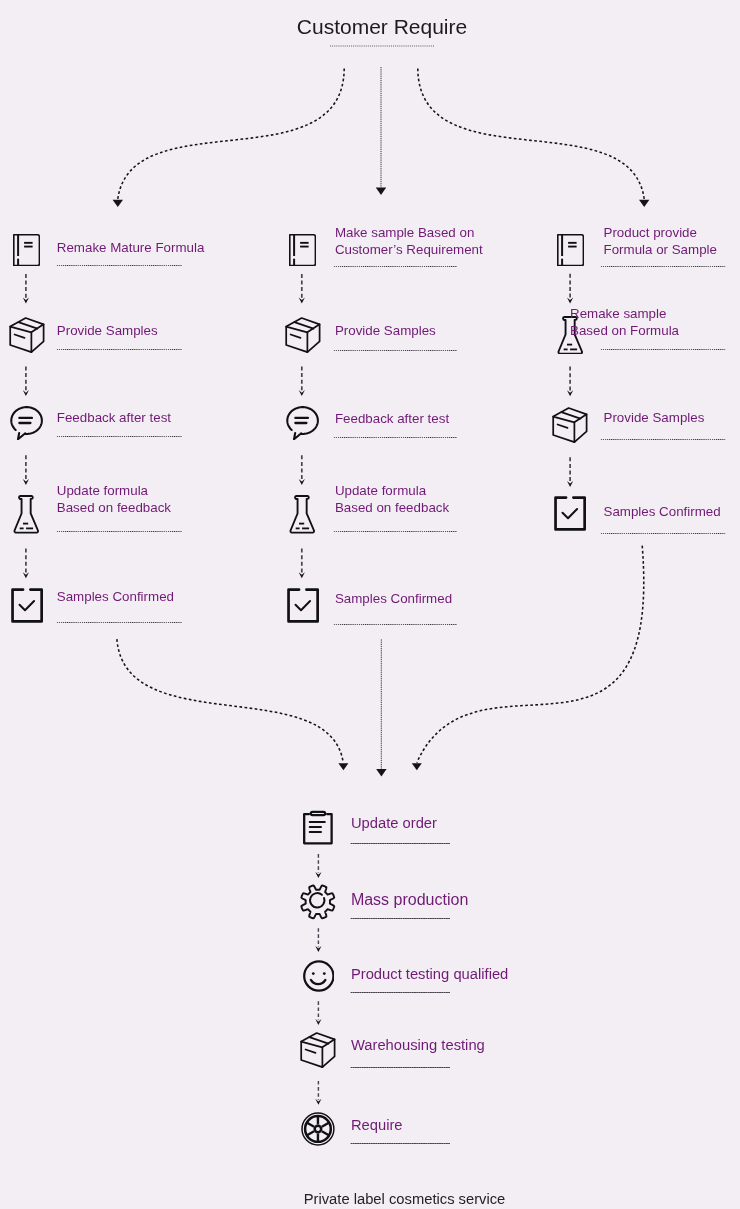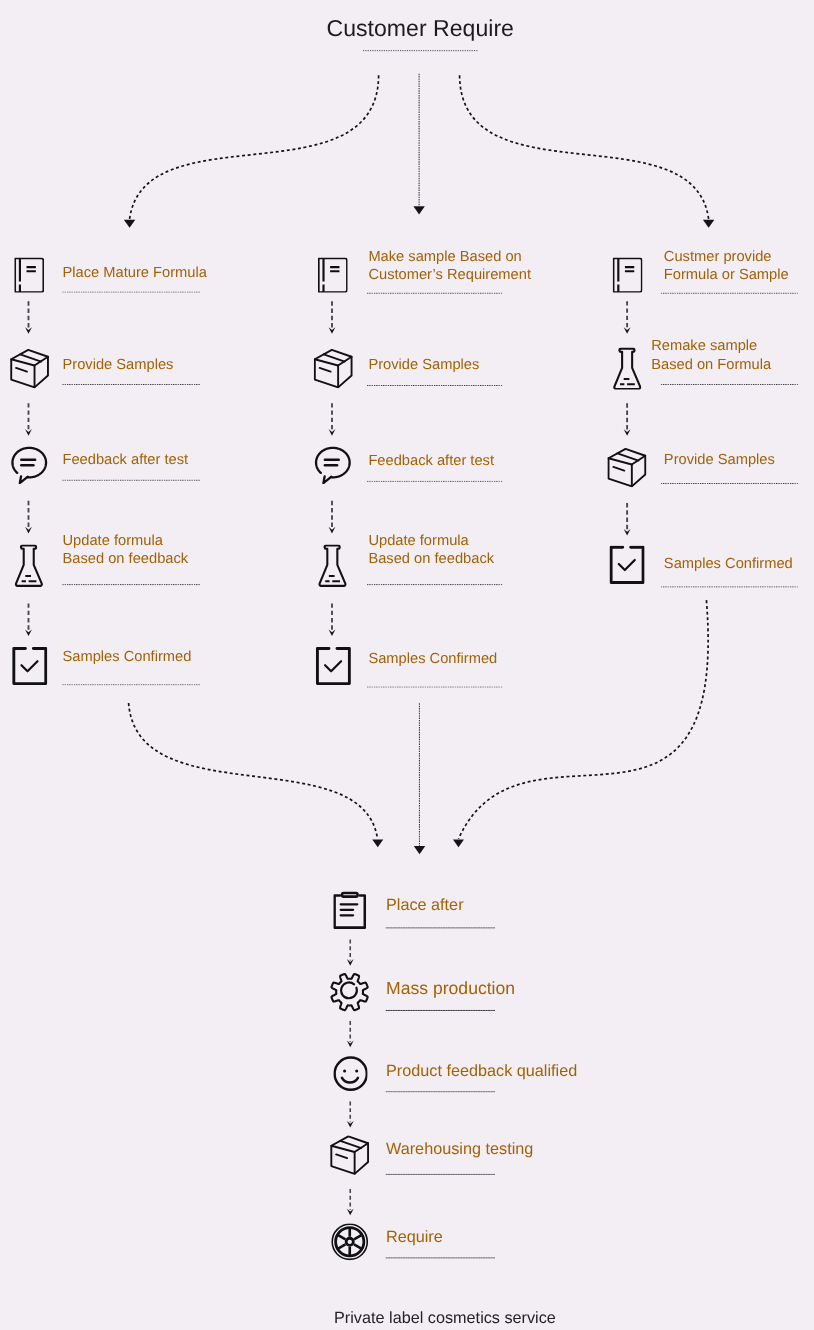--- a/index.html
+++ b/index.html
@@ -7,21 +7,21 @@
   html,body{margin:0;padding:0;}
   body{width:740px;height:1209px;background:#f3eef4;font-family:"Liberation Sans",sans-serif;overflow:hidden;
        -webkit-font-smoothing:antialiased;}
   .stage{position:relative;width:740px;height:1209px;}
   svg.layer{position:absolute;left:0;top:0;width:740px;height:1209px;}
   .title{position:absolute;left:0;top:0;width:740px;text-align:center;font-size:21.0px;color:#1d1b20;line-height:40px;}
   .footer{position:absolute;left:0;width:740px;text-align:center;font-size:14.75px;color:#232228;line-height:20px;}
   .step{position:absolute;left:0;top:0;}
   .ic{position:absolute;}
   .ic svg{display:block;width:100%;height:100%;}
-  .tx{position:absolute;font-size:13.35px;line-height:17.2px;color:#a16207;white-space:nowrap;}
+  .tx{position:absolute;font-size:13.35px;line-height:17.2px;color:#701a75;white-space:nowrap;}
   .tx .ln{display:block;}
   .ul{position:absolute;height:2px;line-height:0;}
   .ul svg{display:block;}
 
 </style>
 </head>
 <body>
 
 <svg width="0" height="0" style="position:absolute" aria-hidden="true">
     <defs>
@@ -134,21 +134,21 @@
 <path d="M9.0 1.2 V38.8"></path>
               <path d="M9.0 43.6 V55.6"></path>
 </g>
 <g fill="none" stroke="#0d0c10" stroke-width="3.3" stroke-linecap="butt">
 <path d="M19.6 15.6 H34.6"></path>
               <path d="M19.6 22.2 H34.6"></path>
 </g>
           </svg>
         </div>
 <div class="tx" style="left:56.8px;top:238.72px;font-size:13.35px;line-height:17.20px">
-<span class="ln">Place Mature Formula</span>
+<span class="ln">Remake Mature Formula</span>
 </div>
 <div class="ul" style="left:56.2px;top:265.0px;width:126.5px">
           <svg width="126.5" height="1.2" viewBox="0 0 126.5 1.2">
             <rect width="126.5" height="1.2" fill="url(#dp212115)"></rect>
           </svg>
         </div>
 </div>
 <div class="step">
 <div class="ic" style="left:8.7px;top:317.0px;width:36.2px;height:36.2px">
           <svg viewBox="0 0 48 48" class="icsvg">
@@ -361,21 +361,21 @@
 <path d="M9.0 1.2 V38.8"></path>
               <path d="M9.0 43.6 V55.6"></path>
 </g>
 <g fill="none" stroke="#0d0c10" stroke-width="3.3" stroke-linecap="butt">
 <path d="M19.6 15.6 H34.6"></path>
               <path d="M19.6 22.2 H34.6"></path>
 </g>
           </svg>
         </div>
 <div class="tx" style="left:603.5px;top:223.52px;font-size:13.35px;line-height:17.20px">
-<span class="ln">Custmer provide</span>
+<span class="ln">Product provide</span>
 <span class="ln">Formula or Sample</span>
 </div>
 <div class="ul" style="left:600.4px;top:265.5px;width:126.0px">
           <svg width="126.0" height="1.2" viewBox="0 0 126.0 1.2">
             <rect width="126.0" height="1.2" fill="url(#dp212115)"></rect>
           </svg>
         </div>
 </div>
 <div class="step">
 <div class="ic" style="left:556.9px;top:315.5px;width:26.5px;height:38.6px">
@@ -383,21 +383,21 @@
             <g fill="none" stroke="#111015" stroke-width="3.44" stroke-linecap="round" stroke-linejoin="round">
               <path d="M 13.2 1.7 H 33.2 A 2.65 2.65 0 0 1 33.2 7.0 H 32.0 V 33.5 L 45.2 64.3 A 3.0 3.0 0 0 1 43.2 68.2 H 4.8 A 3.0 3.0 0 0 1 2.8 64.3 L 15.5 33.5 V 7.0 H 14.3 A 2.65 2.65 0 0 1 13.2 1.7 Z"></path>
             </g>
             <g fill="none" stroke="#111015" stroke-width="3.3" stroke-linecap="butt">
               <path d="M18.1 51.8 H27.5"></path>
               <path d="M12.1 60.5 H19.2"></path>
               <path d="M23.7 60.5 H36.4"></path>
             </g>
           </svg>
         </div>
-<div class="tx" style="left:592px;top:304.62px;font-size:13.35px;line-height:17.20px">
+<div class="tx" style="left:570px;top:304.62px;font-size:13.35px;line-height:17.20px">
 <span class="ln">Remake sample</span>
 <span class="ln">Based on Formula</span>
 </div>
 <div class="ul" style="left:600.4px;top:349.3px;width:126.0px">
           <svg width="126.0" height="1.2" viewBox="0 0 126.0 1.2">
             <rect width="126.0" height="1.2" fill="url(#dp212115)"></rect>
           </svg>
         </div>
 </div>
 <div class="step">
@@ -451,21 +451,21 @@
 <rect x="12.7" y="-1.7" width="22.9" height="5.3" rx="2.4"></rect>
 </g>
 <g fill="none" stroke="#111015" stroke-width="3.3" stroke-linecap="round">
 <path d="M10.8 14.8 H35.1"></path>
               <path d="M10.8 22.9 H29.0"></path>
               <path d="M10.8 30.9 H29.0"></path>
 </g>
           </svg>
         </div>
 <div class="tx" style="left:350.9px;top:813.82px;font-size:14.75px;line-height:19.00px">
-<span class="ln">Place after</span>
+<span class="ln">Update order</span>
 </div>
 <div class="ul" style="left:349.8px;top:843.3px;width:100.5px">
           <svg width="100.5" height="1.2" viewBox="0 0 100.5 1.2">
             <rect width="100.5" height="1.2" fill="url(#dp230200)"></rect>
           </svg>
         </div>
 </div>
 <div class="step">
 <div class="ic" style="left:300.0px;top:884.2px;width:35.6px;height:35.8px">
           <svg viewBox="0 0 48 48" class="icsvg">
@@ -491,21 +491,21 @@
 <circle cx="23.9" cy="24.0" r="22.1"></circle>
 <path d="M11.9 29.8 A12.6 12.6 0 0 0 33.8 29.8"></path>
 </g>
 <g fill="#111015">
               <circle cx="15.5" cy="20.3" r="2.1"></circle>
               <circle cx="32.1" cy="20.3" r="2.1"></circle>
             </g>
           </svg>
         </div>
 <div class="tx" style="left:350.9px;top:964.62px;font-size:14.75px;line-height:19.00px">
-<span class="ln">Product feedback qualified</span>
+<span class="ln">Product testing qualified</span>
 </div>
 <div class="ul" style="left:349.8px;top:992.2px;width:100.5px">
           <svg width="100.5" height="1.2" viewBox="0 0 100.5 1.2">
             <rect width="100.5" height="1.2" fill="url(#dp230200)"></rect>
           </svg>
         </div>
 </div>
 <div class="step">
 <div class="ic" style="left:299.7px;top:1031.5px;width:36.2px;height:36.2px">
           <svg viewBox="0 0 48 48" class="icsvg">

